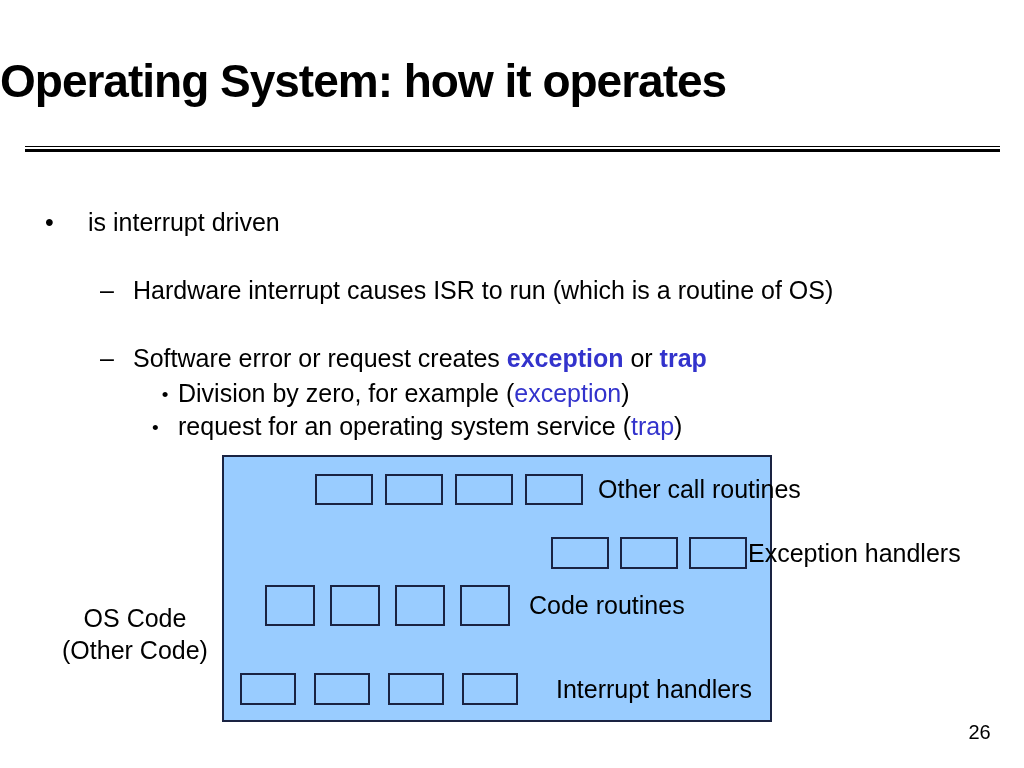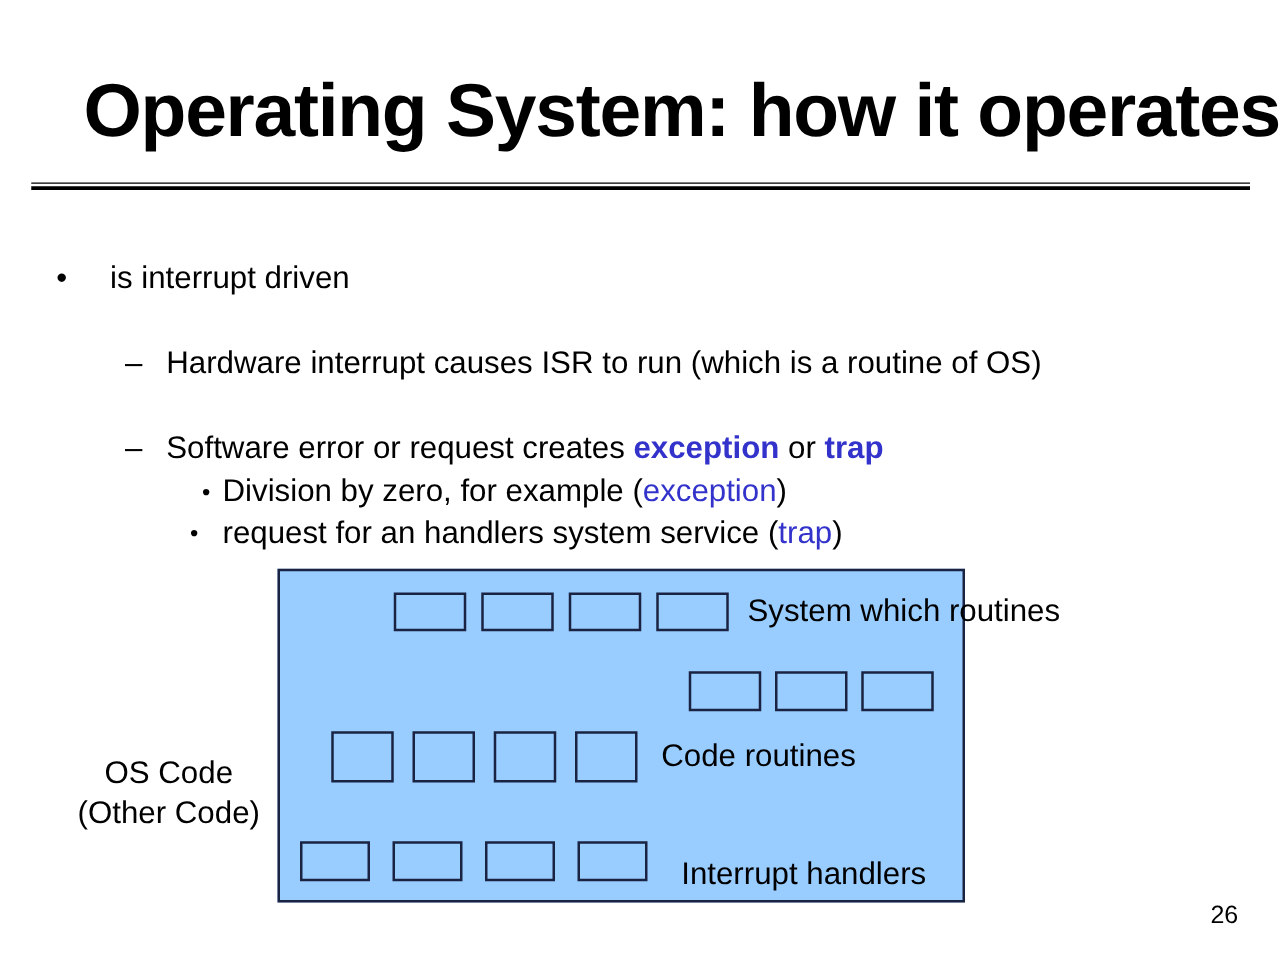--- a/index.html
+++ b/index.html
@@ -9,22 +9,22 @@
     --text:#000000;
   }
   html,body{margin:0;padding:0;background:#e8e8e8;}
   .slide{
     position:relative;width:1024px;height:768px;background:#ffffff;
     font-family:"Liberation Sans",sans-serif;color:var(--text);
     overflow:hidden;margin:0 auto;
   }
   .abs{position:absolute;}
   .title{
-    top:54px;left:0;right:0;text-align:right;
-    font-size:60px;font-weight:700;letter-spacing:-1px;white-space:nowrap;
+    top:54px;left:0;right:0;text-align:left;
+    font-size:46px;font-weight:700;letter-spacing:-1px;white-space:nowrap;
   }
   .divider{
     top:146px;left:25px;right:24px;height:2px;
     border-top:1px solid #000;border-bottom:3px solid #000;
   }
   .bline{font-size:25px;line-height:30px;white-space:nowrap;margin-top:27px;}
   .l1{top:180px;left:45px;}
   .l2{top:248px;left:100px;}
   .l3{top:316px;left:100px;}
   .l4{top:351px;left:152px;text-align:center;}
@@ -50,21 +50,21 @@
   .r3-boxes{left:41px;top:128px;gap:15px;}
   .r3-boxes .sbox{width:50px;height:41px;}
   .r4-boxes{left:16px;top:216px;gap:18px;}
   .r4-boxes .sbox{width:56px;height:32px;}
   .dlabel{
     font-size:25px;white-space:nowrap;display:flex;align-items:center;
   }
   .r1-label{left:374px;top:17px;height:31px;}
   .r2-label{left:524px;top:80px;height:32px;}
   .r3-label{left:305px;top:128px;height:41px;}
-  .r4-label{left:321px;top:216px;height:32px;margin-top:10px;}
+  .r4-label{left:332px;top:216px;height:32px;}
   .os-caption{
     left:30px;top:602px;width:210px;text-align:center;
     font-size:25px;line-height:32px;
   }
   .page-num{left:952px;top:721px;width:55px;text-align:center;font-size:20px;}
 </style>
 </head>
 <body>
 
 <div class="slide">
@@ -83,37 +83,38 @@
 
   <div class="abs bline l3">
     <span class="m2">–</span><span>Software error or request creates </span><span class="kw-bold">exception</span><span> or </span><span class="kw-bold">trap</span>
   </div>
 
   <div class="abs bline l4">
     <span class="m3">•</span><span>Division by zero, for example (</span><span class="kw">exception</span><span>)</span>
   </div>
 
   <div class="abs bline l5">
-    <span class="m3">•</span><span>request for an handlers system service (</span><span class="kw">trap</span><span>)</span>
+    <span class="m3">•</span><span>request for an operating system service (</span><span class="kw">trap</span><span>)</span>
   </div>
 
   <div class="abs diagram-rect">
     <div class="abs boxrow r1-boxes">
         <div class="sbox"></div>
         <div class="sbox"></div>
         <div class="sbox"></div>
         <div class="sbox"></div>
       </div>
-    <div class="abs dlabel r1-label">System which routines</div>
+    <div class="abs dlabel r1-label">Other call routines</div>
 
     <div class="abs boxrow r2-boxes">
         <div class="sbox"></div>
         <div class="sbox"></div>
         <div class="sbox"></div>
       </div>
+    <div class="abs dlabel r2-label">Exception handlers</div>
 
     <div class="abs boxrow r3-boxes">
         <div class="sbox"></div>
         <div class="sbox"></div>
         <div class="sbox"></div>
         <div class="sbox"></div>
       </div>
     <div class="abs dlabel r3-label">Code routines</div>
 
     <div class="abs boxrow r4-boxes">

